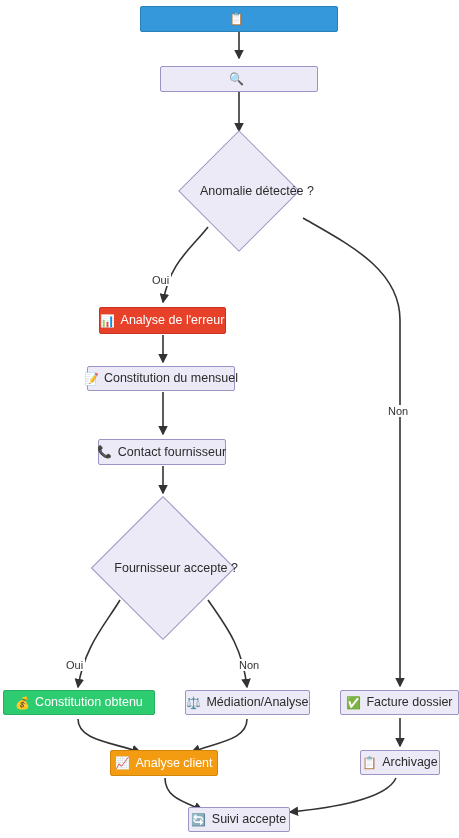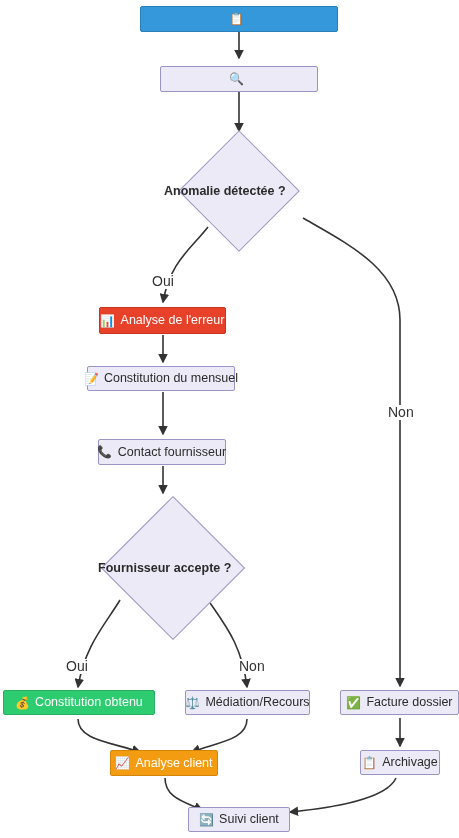--- a/index.html
+++ b/index.html
@@ -74,41 +74,40 @@
   .node.orange {
     background: #f39c12;
     border: 1px solid #d2860b;
     color: #ffffff;
   }
   
   .decision {
     position: absolute;
     display: flex;
     align-items: center;
-    justify-content: flex-start;
-    font-weight: bold;
+    justify-content: flex-end;
   }
   .decision .dia {
     position: absolute;
     left: 50%;
     top: 50%;
     background: #eceaf6;
     border: 1px solid #9a95c4;
     transform: translate(-50%, -50%) rotate(45deg);
   }
   .decision .dtext {
     position: relative;
     z-index: 2;
     font-size: 12.5px;
     color: #2b2b2b;
     white-space: nowrap;
   }
   .edge-label {
     position: absolute;
-    font-size: 14px;
+    font-size: 11px;
     color: #333333;
     background: #ffffff;
     padding: 0 2px;
     line-height: 1.1;
     white-space: nowrap;
   }
 </style>
 </head>
 <body>
 
@@ -177,52 +176,52 @@
   <div class="node plain" style="left:87px; top:366px; width:148px; height:25px;">
     <span class="ico">📝</span>
     <span class="lbl">Constitution du mensuel</span>
   </div>
 
   <div class="node plain" style="left:98px; top:439px; width:128px; height:26px;">
     <span class="ico">📞</span>
     <span class="lbl">Contact fournisseur</span>
   </div>
 
-  <div class="decision" style="left:98px; top:496px; width:150px; height:144px;">
+  <div class="decision" style="left:88px; top:496px; width:150px; height:144px;">
     <span class="dia" style="width:100px; height:100px;"></span>
     <span class="dtext">Fournisseur accepte ?</span>
   </div>
 
   <div class="edge-label" style="left:64px; top:659px;">Oui</div>
 
   <div class="edge-label" style="left:237px; top:659px;">Non</div>
 
   <div class="node green" style="left:3px; top:690px; width:152px; height:25px;">
     <span class="ico">💰</span>
     <span class="lbl">Constitution obtenu</span>
   </div>
 
   <div class="node plain" style="left:185px; top:690px; width:125px; height:25px;">
     <span class="ico">⚖️</span>
-    <span class="lbl">Médiation/Recours</span>
+    <span class="lbl">Médiation/Analyse</span>
   </div>
 
   <div class="node plain" style="left:340px; top:690px; width:119px; height:25px;">
     <span class="ico">✅</span>
     <span class="lbl">Facture dossier</span>
   </div>
 
   <div class="node plain" style="left:360px; top:750px; width:80px; height:25px;">
     <span class="ico">📋</span>
     <span class="lbl">Archivage</span>
   </div>
 
   <div class="node orange" style="left:110px; top:750px; width:108px; height:26px;">
     <span class="ico">📈</span>
     <span class="lbl">Analyse client</span>
   </div>
 
   <div class="node plain" style="left:188px; top:807px; width:102px; height:25px;">
     <span class="ico">🔄</span>
-    <span class="lbl">Suivi client</span>
+    <span class="lbl">Suivi accepte</span>
   </div>
 
 </div>
 
 </body></html>

